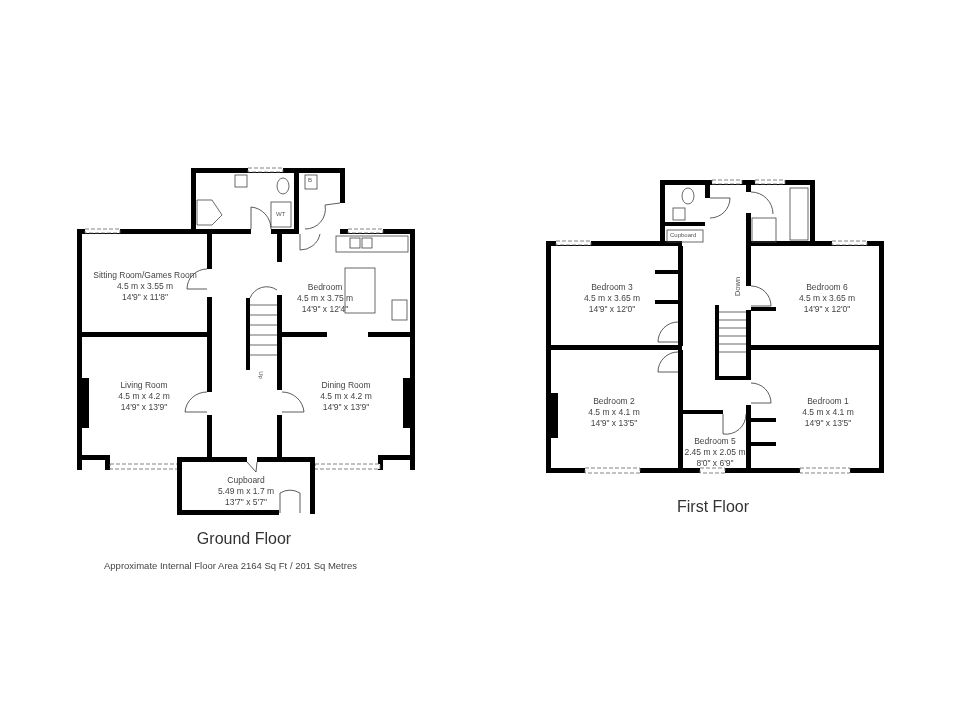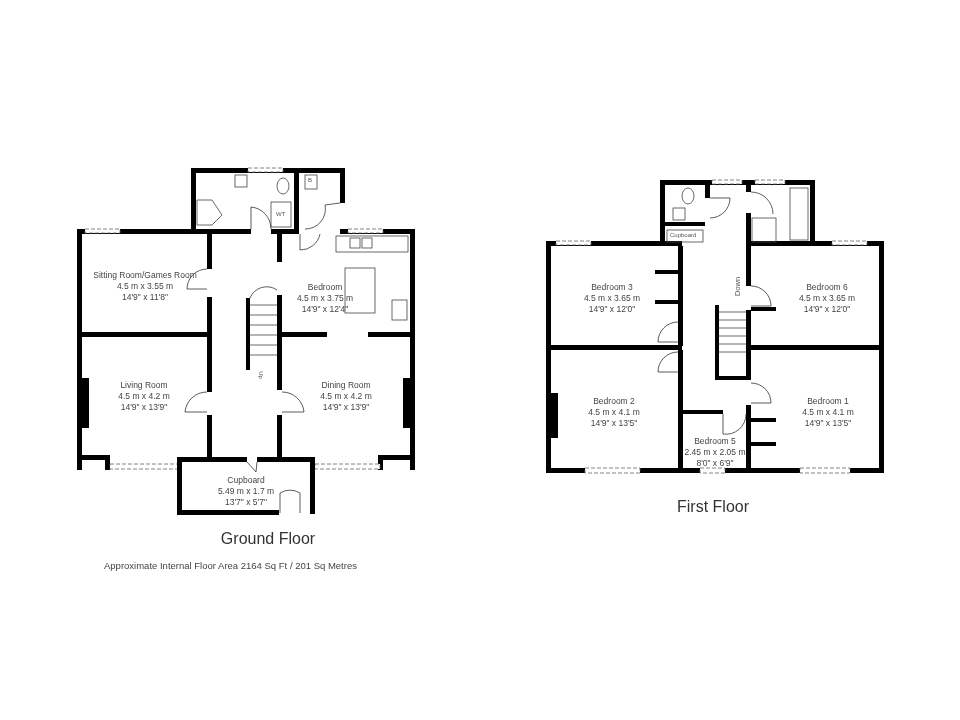--- a/index.html
+++ b/index.html
@@ -181,21 +181,21 @@
   <div>14'9" x 13'9"</div>
 </div>
 <div class="lbl" style="left:246px; top:475px;">
   <div>Cupboard</div>
   <div>5.49 m x 1.7 m</div>
   <div>13'7" x 5'7"</div>
 </div>
 <div class="tiny" style="left:257px; top:372px; transform:rotate(90deg);">Up</div>
 <div class="tiny" style="left:276px; top:211px;">WT</div>
 <div class="tiny" style="left:308px; top:177px;">B</div>
-<div class="floor-title" style="left:244px; top:530px;margin-left:24px;">Ground Floor</div>
+<div class="floor-title" style="left:244px; top:530px;">Ground Floor</div>
 <div class="area" style="left:104px; top:560px;">Approximate Internal Floor Area 2164 Sq Ft / 201 Sq Metres</div>
 
 <div class="lbl" style="left:604px; top:282px;margin-left:8px;">
   <div>Bedroom 3</div>
   <div>4.5 m x 3.65 m</div>
   <div>14'9" x 12'0"</div>
 </div>
 <div class="lbl" style="left:827px; top:282px;">
   <div>Bedroom 6</div>
   <div>4.5 m x 3.65 m</div>

